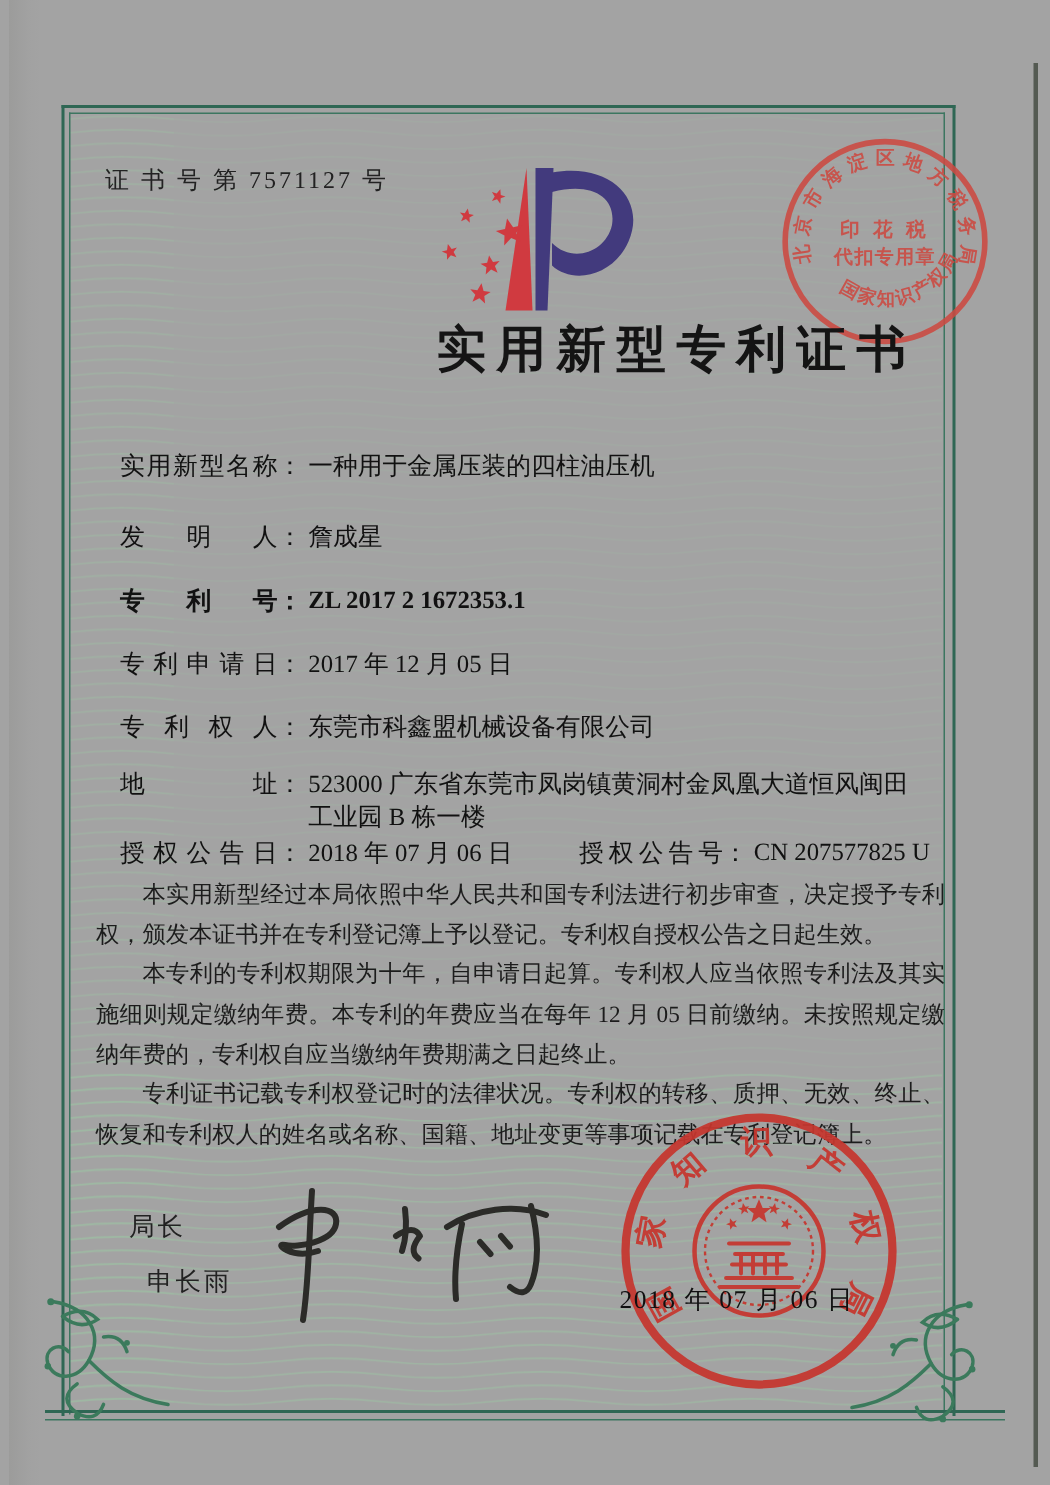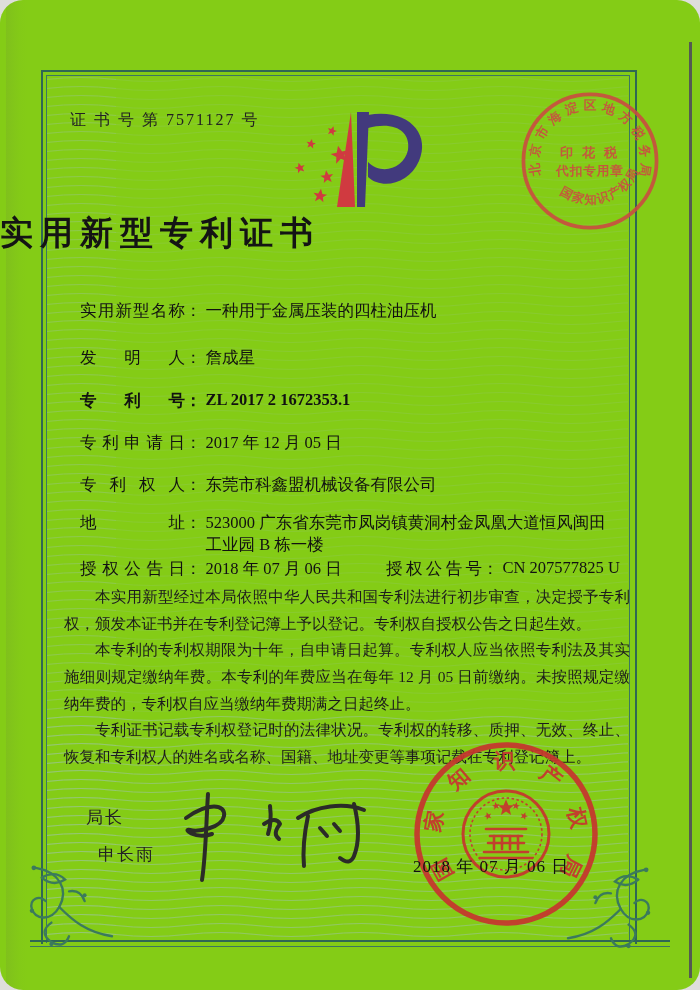--- a/index.html
+++ b/index.html
@@ -1,29 +1,29 @@
 <!DOCTYPE html>
 <html><head>
 <meta charset="utf-8">
 <style>
   html,body{margin:0;padding:0;background:#dededc;}
-  .paper{position:relative;width:700px;height:990px;background:#84cc16;overflow:hidden;
-         font-family:"Liberation Serif","DejaVu Serif",serif;color:#1a1a1a;border-radius:23px;}
+  .paper{position:relative;width:700px;height:990px;background:#a3a3a3;overflow:hidden;
+         font-family:"Liberation Serif","DejaVu Serif",serif;color:#1a1a1a;}
   .crease-left{position:absolute;left:6px;top:0;width:22px;height:990px;
         background:linear-gradient(90deg,rgba(90,90,80,0.10),rgba(90,90,80,0.02) 60%,transparent);}
   .paper-edge-right{position:absolute;left:689px;top:42px;width:3px;height:936px;background:#545a52;}
   
   .frame-outer{position:absolute;left:41px;top:70px;width:592px;height:872px;
         border:2px solid #2f6754;border-bottom:none;}
   .frame-inner{position:absolute;left:46px;top:75px;width:582px;height:867px;
         border:1px solid #3c7660;border-bottom:none;}
   .bottom-rule{position:absolute;left:30px;top:940px;width:640px;height:4px;
         border-top:2px solid #2f6754;border-bottom:1px solid #3c7660;}
   .cert-number{position:absolute;left:70px;top:110px;font-size:16px;letter-spacing:2px;color:#222;}
-  .doc-title{position:absolute;left:0;top:211px;width:611px;text-align:left;
+  .doc-title{position:absolute;left:0;top:211px;width:611px;text-align:right;
         font-size:33px;font-weight:700;letter-spacing:7px;color:#141414;}
   .fields{position:absolute;left:80px;top:0;width:552px;font-size:16.5px;color:#111;}
   .frow{position:absolute;left:0;white-space:nowrap;}
   .lbl{display:inline-block;width:105px;text-align:justify;text-align-last:justify;vertical-align:top;}
   .colon{vertical-align:top;}
   .val{margin-left:4px;vertical-align:top;display:inline-block;white-space:pre-line;max-width:430px;}
   .grant2{position:absolute;left:306px;top:0;white-space:nowrap;}
   .paras{position:absolute;left:64px;top:584px;width:566px;font-size:15.5px;line-height:1.72;
         text-align:justify;color:#1c1c1c;}
   .paras p{margin:0;text-indent:2em;}

